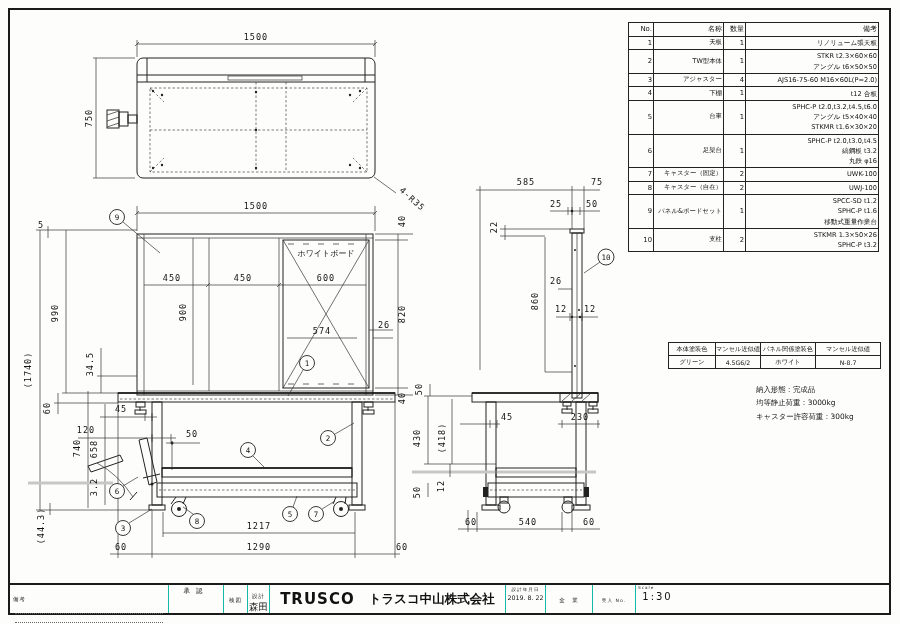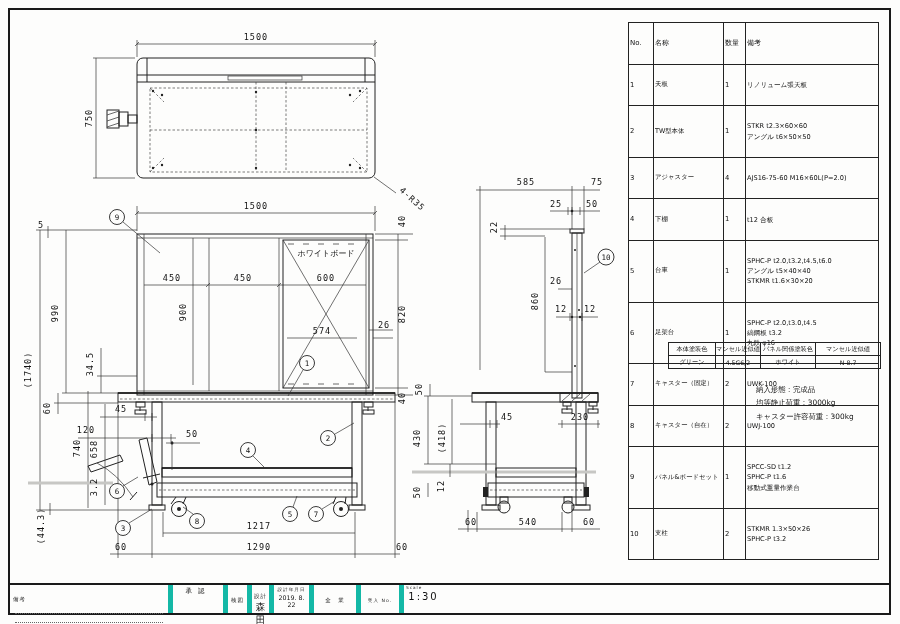--- a/index.html
+++ b/index.html
@@ -16,36 +16,36 @@
   svg .hatch{stroke:#444;stroke-width:0.8;}
   svg text{fill:#111;font-family:"DejaVu Sans Mono","DejaVu Sans",monospace;font-size:8.5px;letter-spacing:1px;}
   svg text.jp{font-family:"DejaVu Sans",sans-serif;letter-spacing:0;font-size:8px;}
   svg text.bn{font-size:7.5px;letter-spacing:0;text-anchor:middle;}
   svg circle.balloon{fill:#fdfdfc;stroke:#222;stroke-width:0.9;}
   svg text.mid{text-anchor:middle;}
 
   
   .parts{position:absolute;left:628px;top:22px;width:250px;border-collapse:collapse;
          font-size:6.8px;line-height:1.55;table-layout:fixed;}
-  .parts th,.parts td{border:1px solid #222;text-align:left;padding:15px 1px;overflow:hidden;}
+  .parts th,.parts td{border:1px solid #222;text-align:right;padding:1px 1px;overflow:hidden;}
   .parts th{font-weight:normal;font-size:7px;}
   .parts .remark{white-space:pre-line;font-size:6.6px;letter-spacing:0;}
   .parts .nm{font-size:6.4px;}
 
   
   .ctable{position:absolute;left:668px;top:342px;width:212px;border-collapse:collapse;
           font-size:6.2px;table-layout:fixed;}
   .ctable th,.ctable td{border:1px solid #222;text-align:center;padding:1.5px 0;font-weight:normal;}
 
   .notes{position:absolute;left:756px;top:383px;font-size:7.4px;line-height:1.8;letter-spacing:0;}
 
   
   .tblock{position:absolute;left:8px;bottom:9px;width:883px;height:32px;border:2px solid #1a1a1a;
           box-sizing:border-box;display:flex;background:#fdfdfc;}
-  .tb{border-left:5px solid #14b8a6;box-sizing:border-box;position:relative;flex:0 0 auto;}
+  .tb{border-left:1px solid #14b8a6;box-sizing:border-box;position:relative;flex:0 0 auto;}
   .tb:first-child{border-left:none;}
   .lab{font-size:5.5px;color:#222;letter-spacing:1px;}
   .tb-remarks{width:158px;padding:1px 3px;}
   .dotline{height:8px;border-bottom:1px dotted #666;margin:0 2px;}
   .tb-appr{width:55px;text-align:center;padding-top:2px;font-size:6.5px;letter-spacing:6px;}
   .tb-chk{width:24px;text-align:center;padding-top:2px;}
   .tb-des{width:22px;text-align:center;padding-top:8px;}
   .designer{font-size:9.5px;margin-top:1px;}
   .tb-logo{width:236px;display:flex;align-items:center;justify-content:center;gap:14px;}
   .logo{font-size:15px;font-weight:800;letter-spacing:1px;font-family:"DejaVu Sans",sans-serif;}
@@ -570,20 +570,24 @@
     <div class="tb tb-appr">
       <span>承認</span>
     </div>
     <div class="tb tb-chk">
       <span class="lab">検図</span>
     </div>
     <div class="tb tb-des">
       <div class="lab">設計</div>
       <div class="designer">森田</div>
     </div>
+    <div class="tb tb-logo">
+      <span class="logo">TRUSCO</span>
+      <span class="company">トラスコ中山株式会社</span>
+    </div>
     <div class="tb tb-date">
       <div class="lab" style="font-size:4.6px">設計年月日</div>
       <div class="dateval">2019. 8. 22</div>
     </div>
     <div class="tb tb-dept">
       <span class="lab">全　業</span>
     </div>
     <div class="tb tb-rcv">
       <span class="lab" style="font-size:4.6px">受入 No.</span>
     </div>

